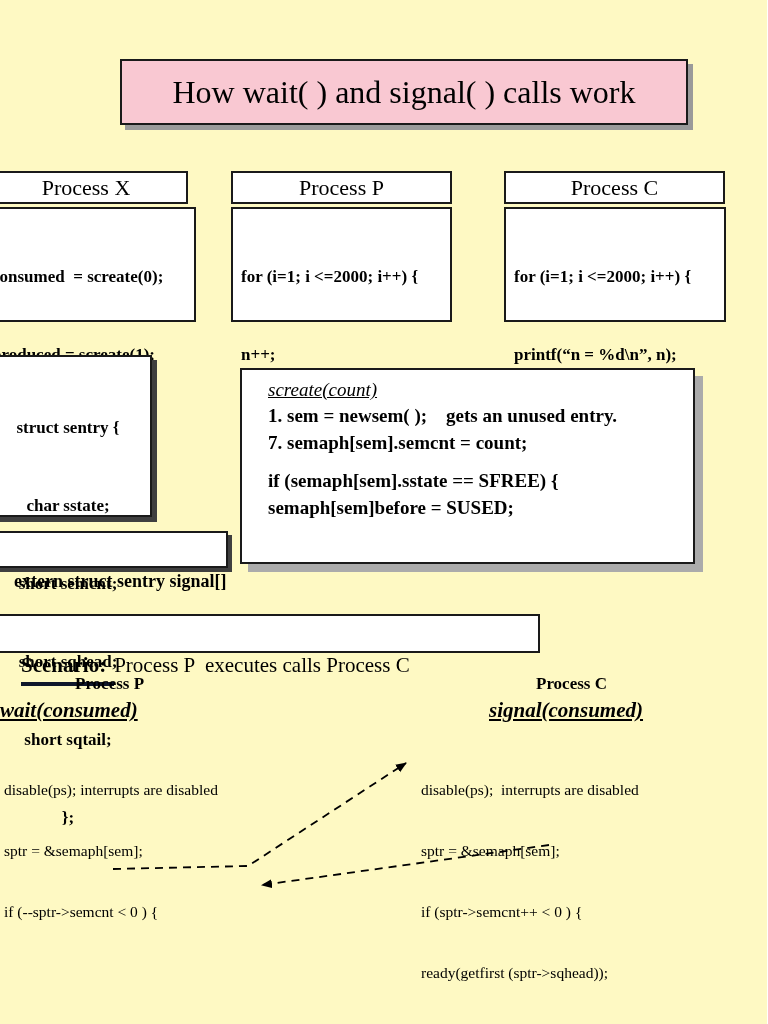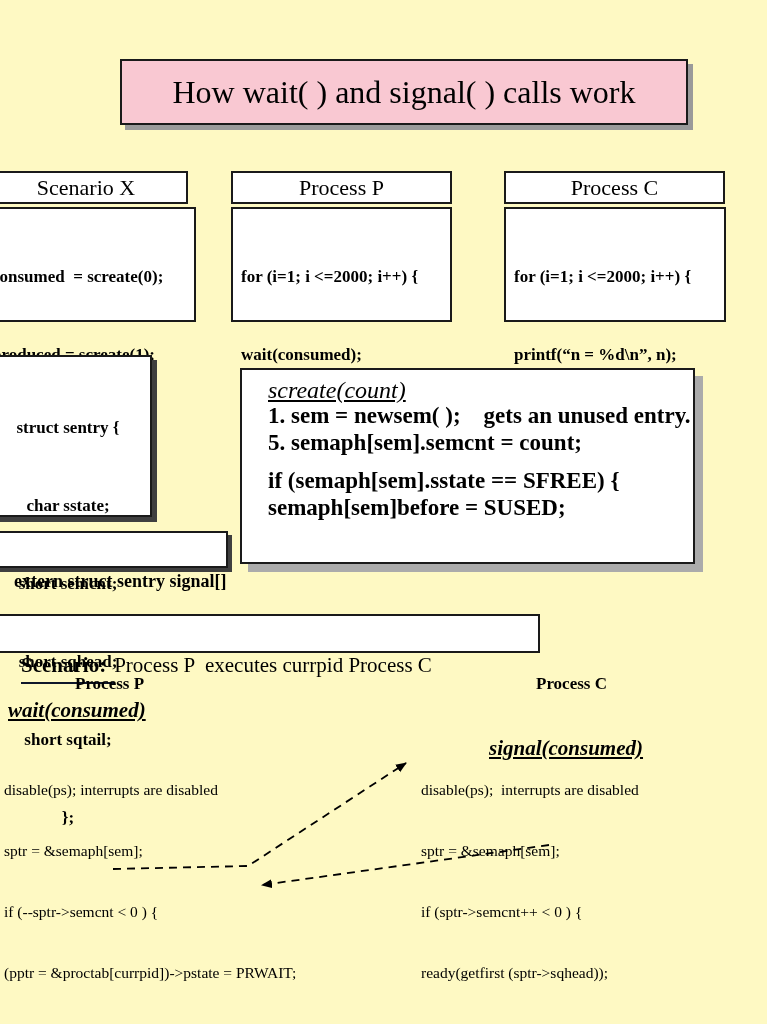--- a/index.html
+++ b/index.html
@@ -30,59 +30,58 @@
   .struct-box { left:-16px; top:355px; width:168px; height:162px;
                 box-shadow:5px 5px 0 #3f3f3f; font-weight:bold; font-size:17px;
                 line-height:26px; text-align:center; padding-top:6px; white-space:pre; }
 
   .extern-box { left:-16px; top:531px; width:244px; height:37px;
                 box-shadow:4px 4px 0 #3f3f3f; font-weight:bold; font-size:18px;
                 line-height:32px; padding-left:10px; white-space:pre; }
 
   .sem-box { left:240px; top:368px; width:455px; height:196px;
              box-shadow:8px 8px 0 #ababab; padding:8px 0 0 26px; }
-  .sem-heading { font-style:italic; font-size:24px; text-decoration:underline; line-height:24px; }
-  .sem-line { font-weight:bold; font-size:23px; line-height:27px; white-space:pre; }
+  .sem-heading { font-style:italic; font-size:19px; text-decoration:underline; line-height:24px; }
+  .sem-line { font-weight:bold; font-size:19px; line-height:27px; white-space:pre; }
   .sem-gap { height:11px; }
 
   .scenario-box { left:-12px; top:614px; width:552px; height:39px;
                   font-size:21px; line-height:33px; padding-left:10px; white-space:pre; }
-  .scenario-label { font-weight:bold; display:inline-block; border-bottom:2px solid #0f172a; padding-right:8px;text-align:right; }
+  .scenario-label { font-weight:bold; display:inline-block; border-bottom:4px solid #0f172a; padding-right:8px;text-align:right; }
 
   .col-proc { font-weight:bold; font-size:17px; white-space:pre; }
   .col-call { font-weight:bold; font-style:italic; font-size:21px; text-decoration:underline; white-space:pre; }
   .code-col { font-size:15.5px; line-height:20.4px; white-space:pre; }
 
   #arrows { position:absolute; left:0; top:0; width:768px; height:1024px; pointer-events:none; }
 </style>
 </head>
 <body>
 
 <div id="canvas">
 
   <div class="box title-box">
     <span>How wait( ) and signal( ) calls work</span>
   </div>
 
   <div class="box proc-header hx">
-    <span>Scenario X</span>
+    <span>Process X</span>
   </div>
   <div class="box proc-body bx">
     <div>consumed  = screate(0);</div>
     <div>produced = screate(1);</div>
     <div>resume(create(.., P,..));</div>
     <div>resume(create(..,C,..));</div>
   </div>
 
   <div class="box proc-header hp">
     <span>Process P</span>
   </div>
   <div class="box proc-body bp">
     <div>for (i=1; i &lt;=2000; i++) {</div>
-    <div>wait(consumed);</div>
     <div>n++;</div>
     <div>signal(produced);}</div>
   </div>
 
   <div class="box proc-header hc">
     <span>Process C</span>
   </div>
   <div class="box proc-body bc">
     <div>for (i=1; i &lt;=2000; i++) {</div>
     <div>printf(“n = %d\n”, n);</div>
@@ -98,46 +97,45 @@
     <div>};</div>
   </div>
 
   <div class="box extern-box">
     <span>extern struct sentry signal[]</span>
   </div>
 
   <div class="box sem-box">
     <div class="sem-heading">screate(count)</div>
     <div class="sem-line">1. sem = newsem( );    gets an unused entry.</div>
-    <div class="sem-line">5. semaph[sem].semcnt = count;</div>
+    <div class="sem-line">7. semaph[sem].semcnt = count;</div>
     <div class="sem-gap"></div>
     <div class="sem-line">if (semaph[sem].sstate == SFREE) {</div>
     <div class="sem-line">semaph[sem]before = SUSED;</div>
   </div>
 
   <div class="box scenario-box">
-    <span class="scenario-label">Scenario:</span><span>Process P  executes currpid Process C</span>
+    <span class="scenario-label">Scenario:</span><span>Process P  executes calls Process C</span>
   </div>
 
   <div class="abs col-proc" style="left:75px; top:674px;">Process P</div>
-  <div class="abs col-call" style="left:8px; top:698px;">wait(consumed)</div>
+  <div class="abs col-call" style="left:0; top:698px;">wait(consumed)</div>
   <div class="abs code-col" style="left:4px; top:739px;">
     <div>disable(ps); interrupts are disabled</div>
     <div>sptr = &amp;semaph[sem];</div>
     <div>if (--sptr-&gt;semcnt &lt; 0 ) {</div>
-    <div>(pptr = &amp;proctab[currpid])-&gt;pstate = PRWAIT;</div>
     
     
     
     
     
   </div>
 
   <div class="abs col-proc" style="left:536px; top:674px;">Process C</div>
-  <div class="abs col-call" style="left:489px; top:736px;">signal(consumed)</div>
+  <div class="abs col-call" style="left:489px; top:698px;">signal(consumed)</div>
   <div class="abs code-col" style="left:421px; top:739px;">
     <div>disable(ps);  interrupts are disabled</div>
     <div>sptr = &amp;semaph[sem];</div>
     <div>if (sptr-&gt;semcnt++ &lt; 0 ) {</div>
     <div>ready(getfirst (sptr-&gt;sqhead));</div>
     
     
     
   </div>
 

